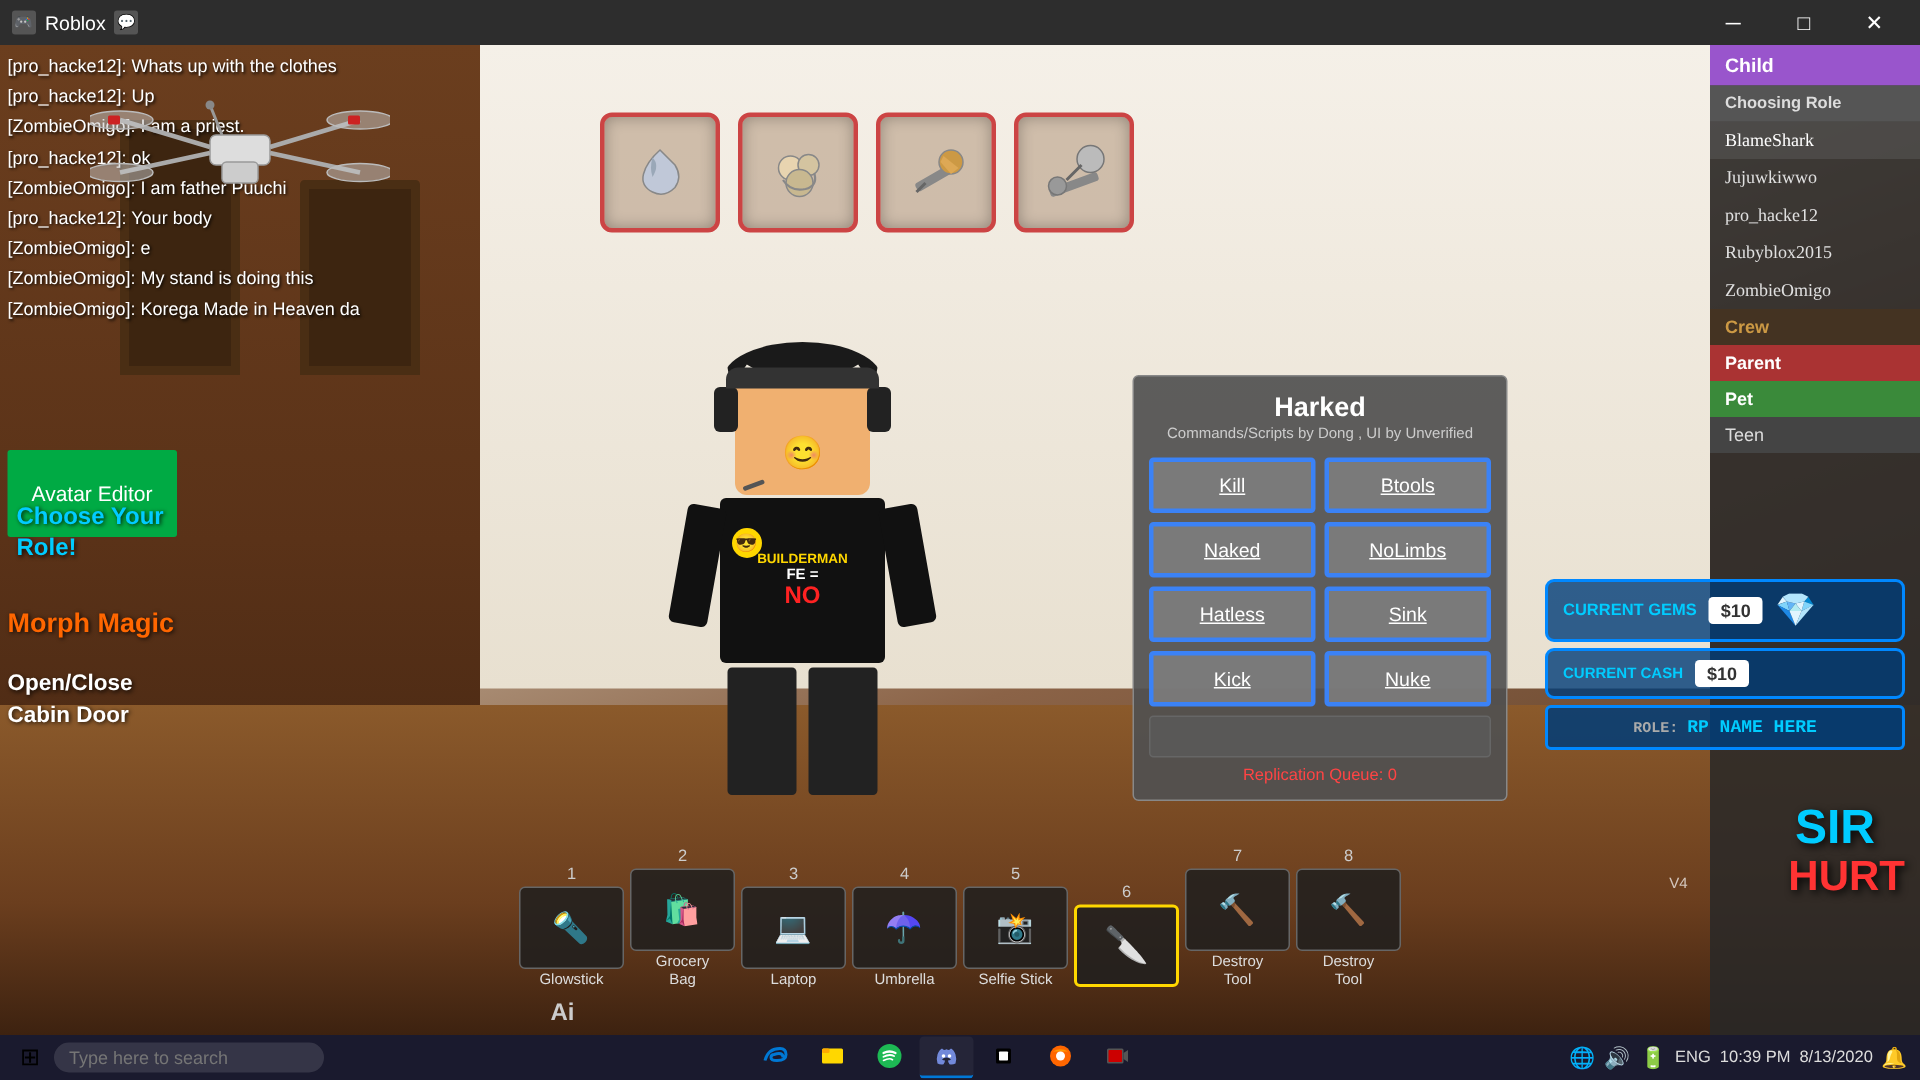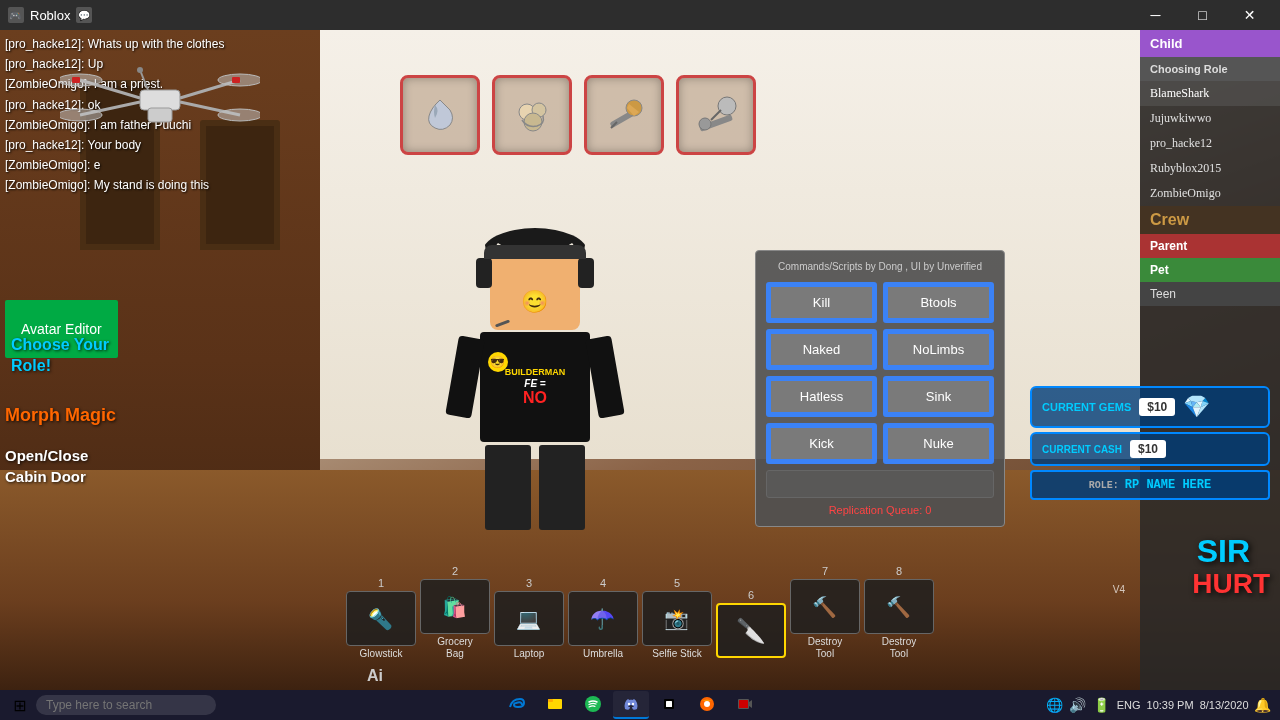--- a/index.html
+++ b/index.html
@@ -87,23 +87,23 @@
       position: absolute; top: 220px; left: 755px; width: 250px;
       background: rgba(80,80,80,0.92);
       border: 1px solid #888;
       border-radius: 4px;
       padding: 10px;
     }
     #harked-title { color: #fff; font-size: 18px; text-align: center; font-weight: bold; margin-bottom: 2px; }
     #harked-subtitle { color: #ccc; font-size: 10px; text-align: center; margin-bottom: 10px; }
     .harked-grid { display: grid; grid-template-columns: 1fr 1fr; gap: 6px; margin-bottom: 6px; }
     .harked-btn {
-      background: rgba(130,130,130,0.8); border: 5px solid #3b82f6;
+      background: rgba(130,130,130,0.8); border: 3px solid #3b82f6;
       color: #fff; font-size: 13px; padding: 8px 4px;
-      border-radius: 3px; cursor: pointer; text-align: center;
+      border-radius: 3px; cursor: pointer; text-align: center; text-decoration: underline;
     }
     #harked-input {
       width: 100%; background: rgba(90,90,90,0.8); border: 1px solid #666;
       color: #fff; padding: 6px; border-radius: 3px; font-size: 12px; margin-bottom: 6px;
     }
     #replication-queue { color: #ff4444; font-size: 11px; text-align: center; }
 
     
     #right-panel {
       position: absolute; right: 0; top: 0; width: 140px; height: 100%;
@@ -111,21 +111,21 @@
     }
     .role-header {
       padding: 6px 10px; font-size: 13px; font-weight: bold; color: #fff;
     }
     .role-child { background: #9955cc; }
     .role-choosing { background: #555; color: #ddd; font-size: 11px; }
     .player-name {
       padding: 5px 10px; color: #e0e0e0; font-size: 12px; cursor: pointer; font-family: Liberation Serif, serif;
     }
     .player-blameshark { color: #fff; background: rgba(100,100,100,0.4); }
-    .role-crew { background: #443322; color: #cc9944; padding: 5px 10px; font-size: 16px; font-weight: bold; }
+    .role-crew { background: #443322; color: #cc9944; padding: 5px 10px; font-size: 12px; font-weight: bold; }
     .role-parent { background: #aa3333; color: #fff; padding: 5px 10px; font-size: 12px; font-weight: bold; }
     .role-pet { background: #3a8a3a; color: #fff; padding: 5px 10px; font-size: 12px; font-weight: bold; }
     .role-teen { background: #444; color: #ddd; padding: 5px 10px; font-size: 12px; }
 
     
     #bottom-right-panel {
       position: absolute; bottom: 60px; right: 0; width: 260px;
       pointer-events: none;
     }
     .gem-box {
@@ -225,20 +225,21 @@
 
   <div id="chat-area">
     <div class="chat-msg">[pro_hacke12]: Whats up with the clothes</div>
     <div class="chat-msg">[pro_hacke12]: Up</div>
     <div class="chat-msg">[ZombieOmigo]: I am a priest.</div>
     <div class="chat-msg">[pro_hacke12]: ok</div>
     <div class="chat-msg">[ZombieOmigo]: I am father Puuchi</div>
     <div class="chat-msg">[pro_hacke12]: Your body</div>
     <div class="chat-msg">[ZombieOmigo]: e</div>
     <div class="chat-msg">[ZombieOmigo]: My stand is doing this</div>
+    <div class="chat-msg">[ZombieOmigo]: Korega Made in Heaven da</div>
   </div>
 
   <button id="avatar-editor-btn">Avatar Editor</button>
 
   <div id="choose-role">
     <div>Choose Your</div>
     <div>Role!</div>
   </div>
 
   <div id="morph-magic">Morph Magic</div>
@@ -316,35 +317,36 @@
 
       <div style="position:absolute;left:-14px;top:8px;width:16px;height:30px;background:#222;border-radius:4px;"></div>
       <div style="position:absolute;right:-14px;top:8px;width:16px;height:30px;background:#222;border-radius:4px;"></div>
       <div style="position:absolute;top:-5px;left:-6px;right:-6px;height:14px;background:#333;border-radius:8px 8px 0 0;"></div>
 
       <div style="position:absolute;bottom:5px;left:5px;width:15px;height:3px;background:#555;border-radius:2px;transform:rotate(-20deg);"></div>
     </div>
 
     <div style="width:110px;height:110px;background:#111;margin:2px auto 0;border-radius:4px;position:relative;display:flex;flex-direction:column;align-items:center;justify-content:center;">
       <div style="color:#ffd700;font-size:9px;font-weight:bold;text-align:center;line-height:1.2;">BUILDERMAN</div>
-      <div style="color:#fff;font-size:10px;font-weight:bold;font-style:italic;">FE =</div>
+      <div style="color:#fff;font-size:10px;font-weight:bold;">FE =</div>
       <div style="color:#ff2222;font-size:16px;font-weight:bold;">NO</div>
       <div style="position:absolute;top:20px;left:8px;width:20px;height:20px;background:#ffd700;border-radius:50%;display:flex;align-items:center;justify-content:center;font-size:12px;">😎</div>
 
       <div style="position:absolute;left:-28px;top:5px;width:26px;height:80px;background:#111;border-radius:4px;transform:rotate(10deg);"></div>
       <div style="position:absolute;right:-28px;top:5px;width:26px;height:80px;background:#111;border-radius:4px;transform:rotate(-10deg);"></div>
     </div>
 
     <div style="display:flex;gap:8px;margin:3px auto 0;width:100px;">
       <div style="width:46px;height:85px;background:#222;border-radius:3px;"></div>
       <div style="width:46px;height:85px;background:#222;border-radius:3px;"></div>
     </div>
   </div>
 
   <div id="harked-panel">
+    <div id="harked-title">Harked</div>
     <div id="harked-subtitle">Commands/Scripts by Dong , UI by Unverified</div>
     <div class="harked-grid">
       <button class="harked-btn">Kill</button>
       <button class="harked-btn">Btools</button>
       <button class="harked-btn">Naked</button>
       <button class="harked-btn">NoLimbs</button>
       <button class="harked-btn">Hatless</button>
       <button class="harked-btn">Sink</button>
       <button class="harked-btn">Kick</button>
       <button class="harked-btn">Nuke</button>

